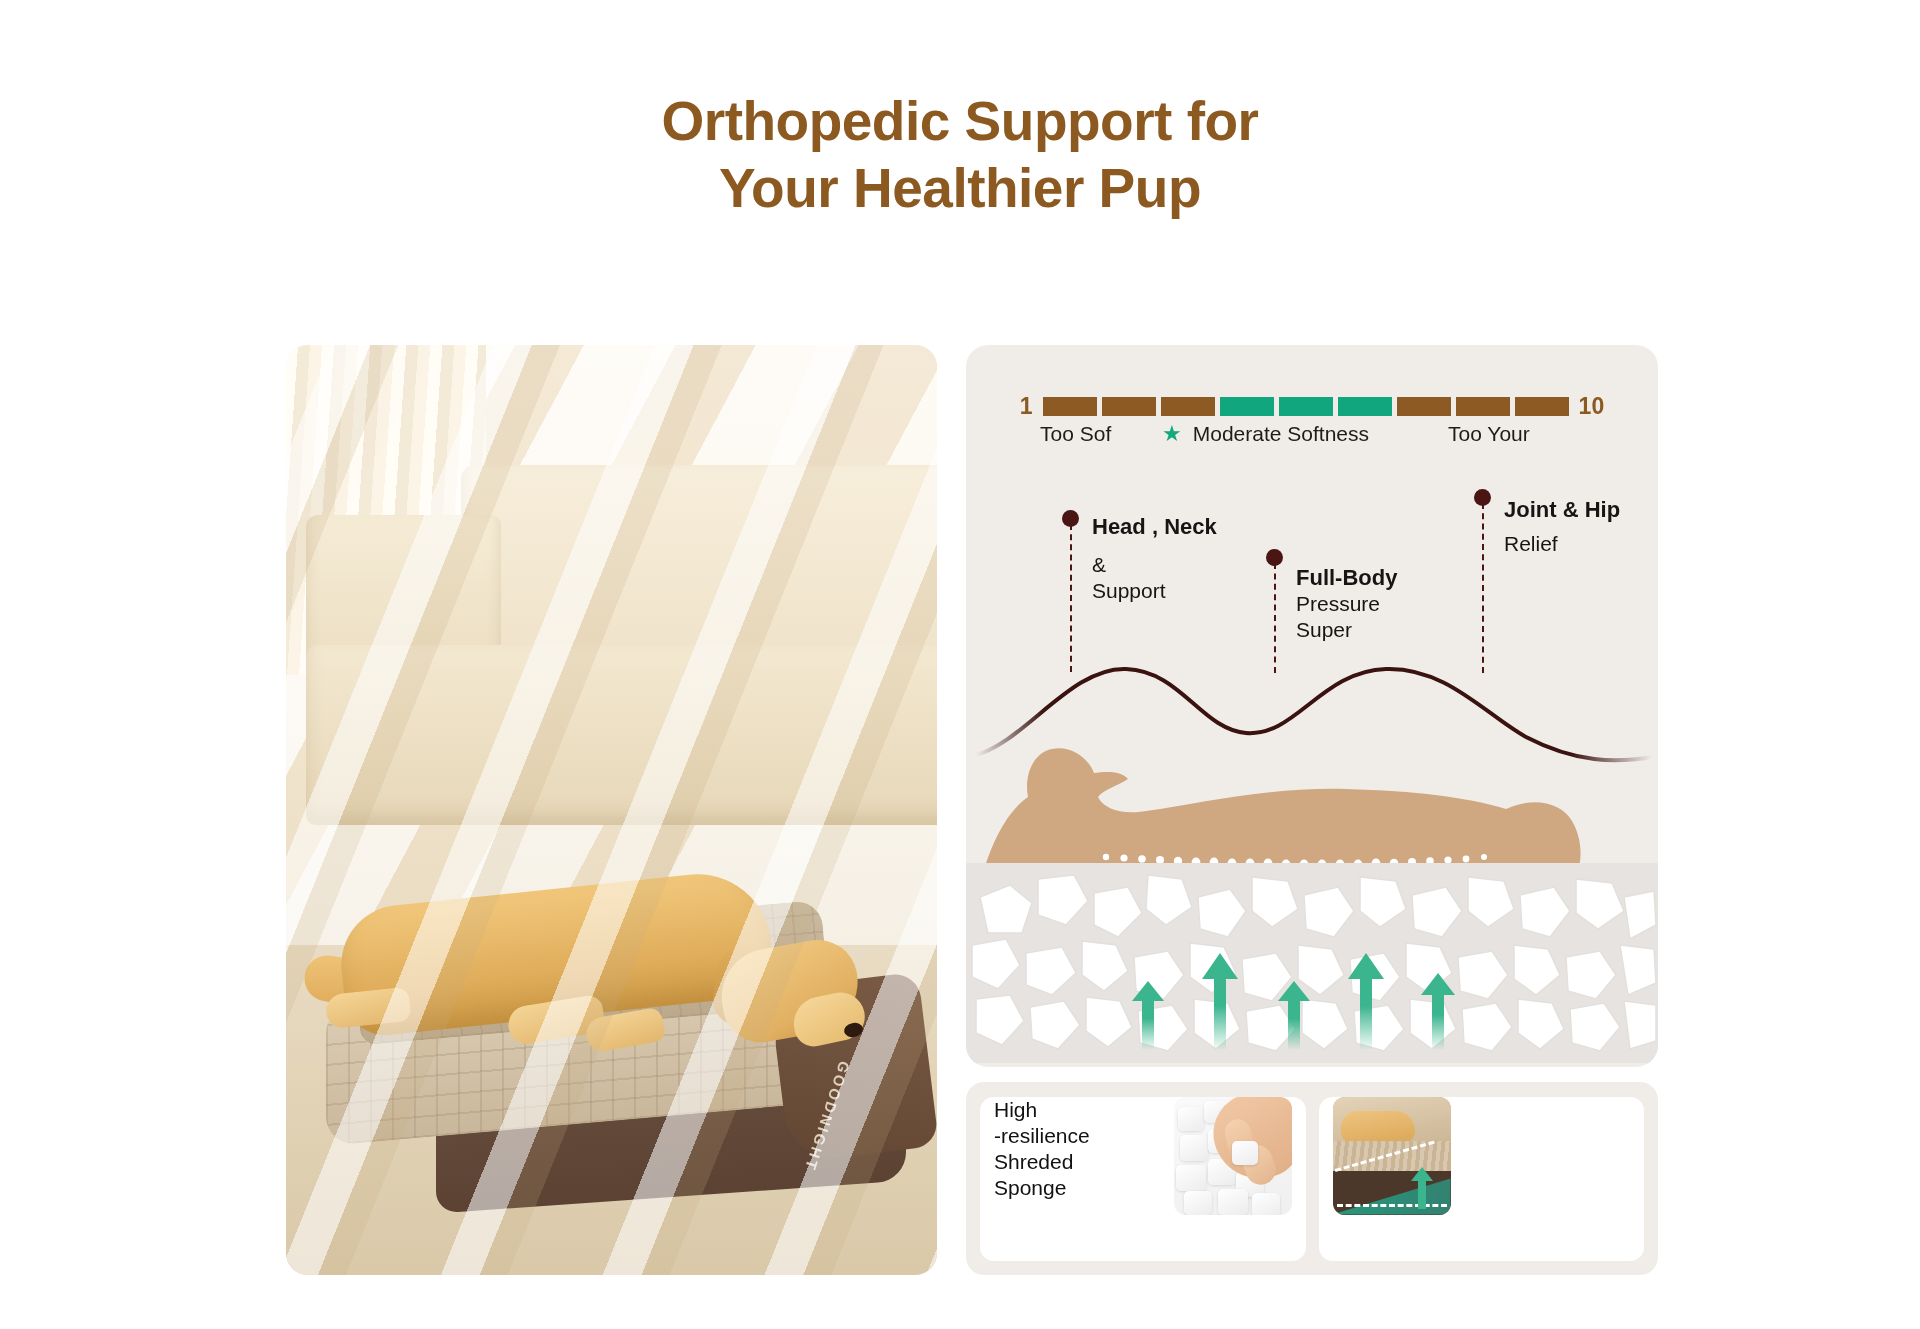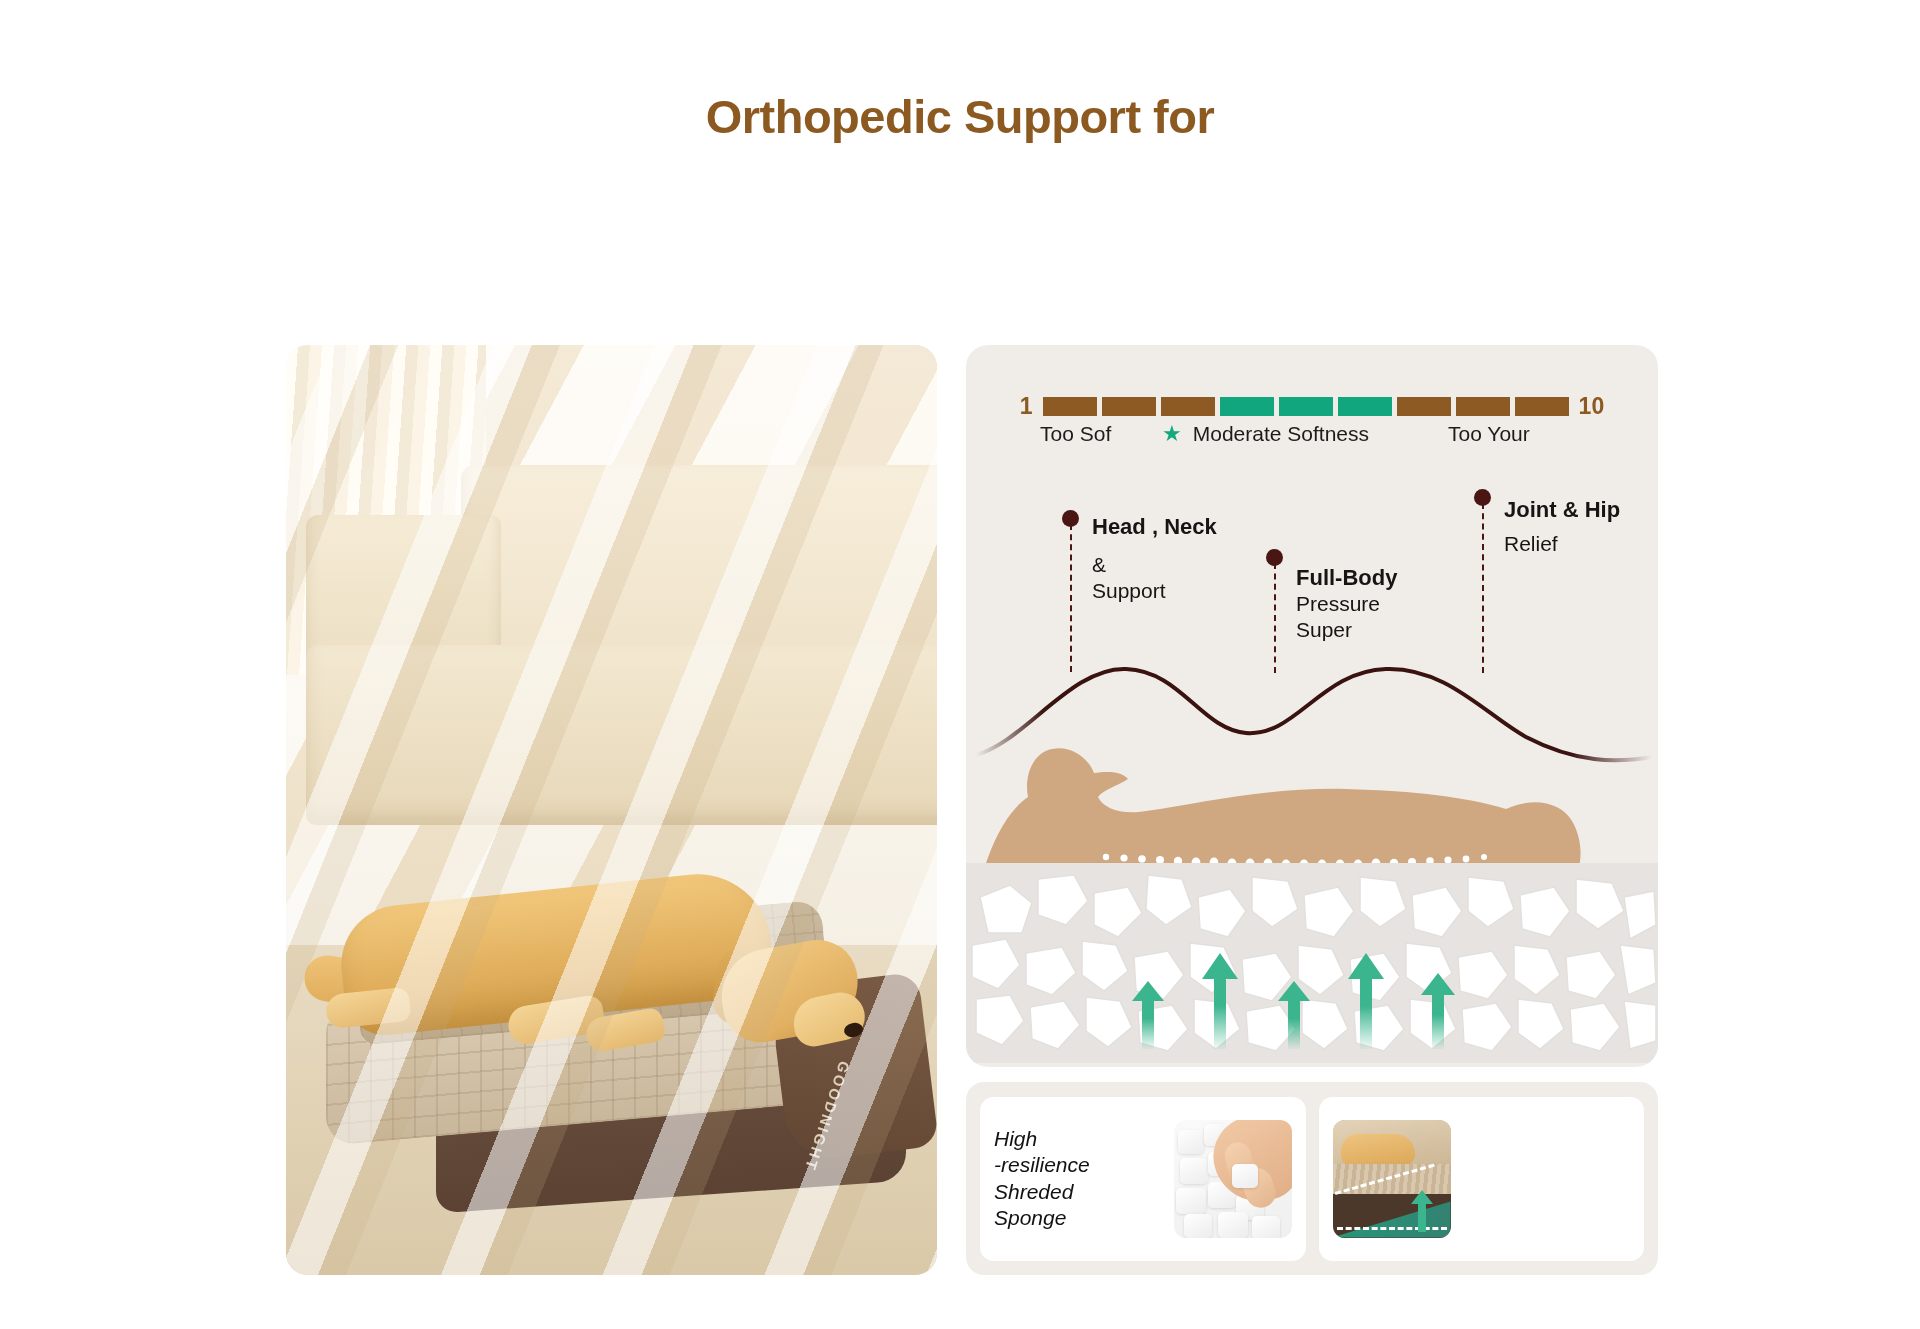--- a/index.html
+++ b/index.html
@@ -20,21 +20,21 @@
     position: absolute;
     top: 88px;
     left: 0;
     width: 1920px;
     text-align: center;
   }
   .title-line {
     display: block;
     color: #8C5A21;
     font-weight: 800;
-    font-size: 47px;
+    font-size: 55px;
     line-height: 1.22;
     letter-spacing: -0.5px;
   }
 
   
   .product-photo {
     position: absolute;
     left: 286px;
     top: 345px;
     width: 651px;
@@ -339,25 +339,23 @@
     gap: 13px;
     padding: 0 14px;
     box-sizing: border-box;
   }
   .feature-card {
     flex: 1;
     height: 164px;
     background: #FFFFFF;
     border-radius: 14px;
     display: flex;
-    align-items: center;
     padding: 0 14px;
     box-sizing: border-box;
     gap: 10px;
-    font-style: italic;
   }
   .feature-text {
     flex: 1;
     font-size: 21px;
     line-height: 1.24;
     color: #131111;
     white-space: pre-line;
   }
   .feature-thumb {
     width: 118px;
@@ -431,20 +429,21 @@
     border-top: 3px dashed #FFFFFF;
     transform: rotate(-16deg);
     transform-origin: left bottom;
   }
 </style>
 </head>
 <body>
 
 <div class="title-block">
   <span class="title-line">Orthopedic Support for</span>
+  <span class="title-line">Your Healthier Pup</span>
 </div>
 
 <div class="product-photo">
   <div class="ph-room"></div>
   <div class="ph-curtain"></div>
   <div class="ph-sofa-back"></div>
   <div class="ph-sofa-arm"></div>
   <div class="ph-sofa-seat"></div>
   <div class="ph-rug"></div>
 

